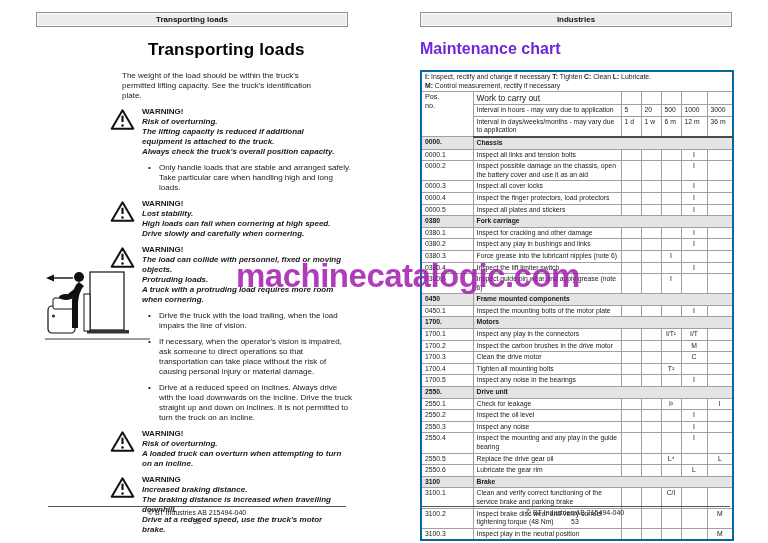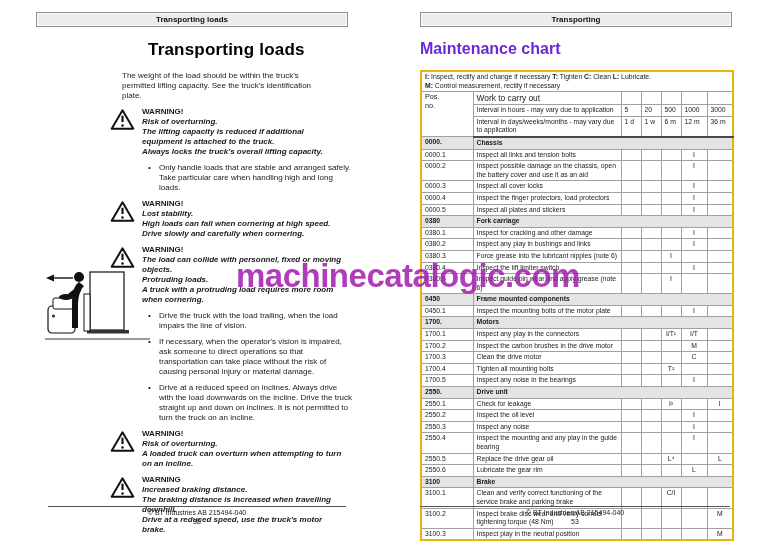--- a/index.html
+++ b/index.html
@@ -18,21 +18,21 @@
   .wtext{width:202px;font-size:8px;line-height:10px;}
   .whead{font-weight:bold;}
   .wline{font-weight:bold;font-style:italic;}
   .bullet{display:flex;margin:6px 0 0 112px;width:204px;font-size:8px;line-height:10px;}
   .bdot{flex:0 0 11px;}
   .illus{position:absolute;left:8px;top:252px;}
   .pfoot{position:absolute;top:494px;text-align:center;font-size:7px;line-height:8.5px;color:#222;}
   .fline{border-top:1px solid #555;margin-bottom:2px;}
   
   .mtable{margin-top:12px;border-collapse:collapse;width:312px;table-layout:fixed;
-          font-size:6.8px;line-height:8.6px;border:2px solid #eab308;}
+          font-size:6.8px;line-height:8.6px;border:2px solid #0369a1;}
   .mtable td,.mtable th{border:1px solid #a0a0a0;padding:1px 3px;vertical-align:top;text-align:left;
           font-weight:normal;overflow:hidden;}
   .legend{border-bottom:1px solid #4a4a4a;}
   .posh{font-size:7.2px;font-weight:bold;}
   .workh{font-size:8.4px;font-weight:bold;line-height:10px;margin-top:12px;}
   .ilabel{font-weight:bold;}
   .ival{font-weight:bold;text-align:center;padding:1px 1px;}
   tr.daysrow td{border-bottom:2px solid #4a4a4a;}
   tbody tr.section td{background:#e4e4e4;font-weight:bold;}
   td.mark{text-align:center;padding:1px 0;}
@@ -55,21 +55,21 @@
         <div class="warning">
           <div class="wicon"><svg width="25" height="23" viewBox="0 0 30 27">
               <path d="M15 2.5 L28 24.5 H2 Z" fill="none" stroke="#111" stroke-width="2.4" stroke-linejoin="round"></path>
               <line x1="15" y1="9" x2="15" y2="16.5" stroke="#111" stroke-width="2.6"></line>
               <circle cx="15" cy="20.6" r="1.5" fill="#111"></circle>
             </svg></div>
           <div class="wtext">
             <div class="whead">WARNING!</div>
             <div class="wline">Risk of overturning.</div>
             <div class="wline">The lifting capacity is reduced if additional equipment is attached to the truck.</div>
-            <div class="wline">Always locks the truck's overall lifting capacity.</div>
+            <div class="wline">Always check the truck's overall position capacity.</div>
           </div>
         </div>
         <div class="bullet">
           <span class="bdot">•</span>
           <span class="btext">Only handle loads that are stable and arranged safely. Take particular care when handling high and long loads.</span>
         </div>
         <div class="warning">
           <div class="wicon"><svg width="25" height="23" viewBox="0 0 30 27">
               <path d="M15 2.5 L28 24.5 H2 Z" fill="none" stroke="#111" stroke-width="2.4" stroke-linejoin="round"></path>
               <line x1="15" y1="9" x2="15" y2="16.5" stroke="#111" stroke-width="2.6"></line>
@@ -152,21 +152,21 @@
 
     <div class="pfoot" style="left:12px;width:298px;">
       <div class="fline"></div>
       <div>© BT Industries AB 215494-040</div>
       <div>38</div>
     </div>
   </section>
 
   <section class="page" style="left:420px;width:312px;">
     <div class="hbar">
-      <span>Transporting</span>
+      <span>Industries</span>
     </div>
     <h2 class="titleR">Maintenance chart</h2>
 
     <table class="mtable">
       <colgroup>
         <col style="width:52px">
           <col style="width:148px">
         <col style="width:20px">
           <col style="width:20px">
           <col style="width:20px">

